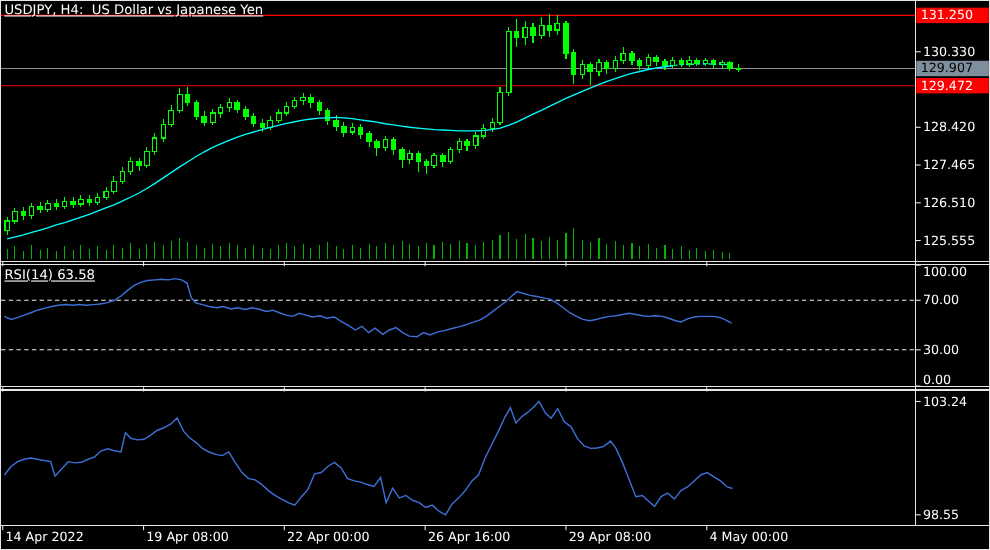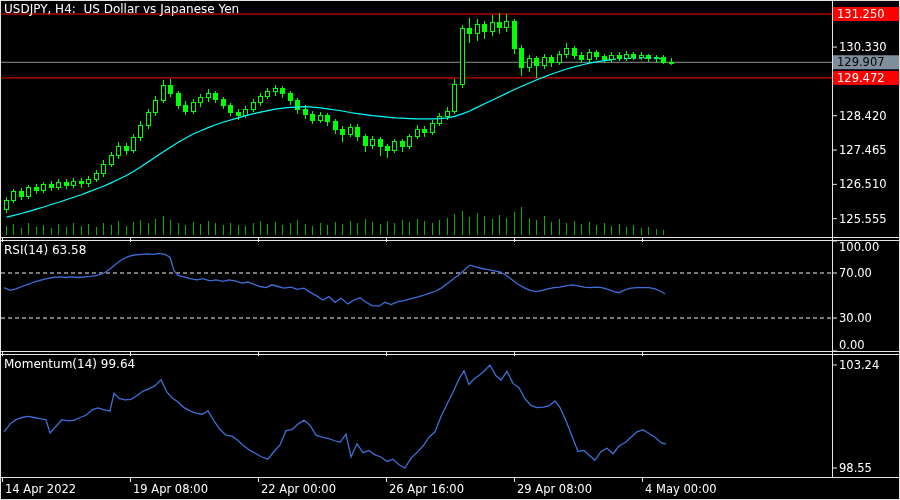--- a/index.html
+++ b/index.html
@@ -1,18 +1,18 @@
 <!DOCTYPE html>
 <html><head>
 <meta charset="utf-8">
 <style>
   html,body{margin:0;padding:0;background:#000;}
   .window{position:relative;width:900px;height:500px;background:#000;overflow:hidden;
           font-family:"DejaVu Sans",sans-serif;}
-  .overlay-label{position:absolute;color:#fff;font-size:12px;line-height:14px;white-space:pre;}
+  .overlay-label{position:absolute;color:#fff;font-size:12px;line-height:14px;white-space:pre;text-decoration:underline;}
   #title{left:4px;top:2px;}
   #rsi-label{left:4px;top:243px;}
   #mom-label{left:4px;top:357px;}
   svg text{font-family:"DejaVu Sans",sans-serif;}
 </style>
 </head>
 <body>
 
 <div class="window">
   <svg id="chart-svg" width="900" height="500">
@@ -363,14 +363,13 @@
         <line x1="514.5" y1="478" x2="514.5" y2="482" stroke="#E6E6E6" stroke-width="1"></line>
         <text x="517" y="489" font-size="11.5" fill="#FFFFFF" dominant-baseline="middle" text-anchor="start">29 Apr 08:00</text>
         <line x1="642.5" y1="238" x2="642.5" y2="242" stroke="#E6E6E6" stroke-width="1"></line>
         <line x1="642.5" y1="352" x2="642.5" y2="356" stroke="#E6E6E6" stroke-width="1"></line>
         <line x1="642.5" y1="478" x2="642.5" y2="482" stroke="#E6E6E6" stroke-width="1"></line>
         <text x="645" y="489" font-size="11.5" fill="#FFFFFF" dominant-baseline="middle" text-anchor="start">4 May 00:00</text>
       </g>
     </svg>
   <div id="title" class="overlay-label">USDJPY, H4:  US Dollar vs Japanese Yen</div>
   <div id="rsi-label" class="overlay-label">RSI(14) 63.58</div>
-  <div id="mom-label" class="overlay-label">Momentum(14) 99.64</div>
 </div>
 
 </body></html>

